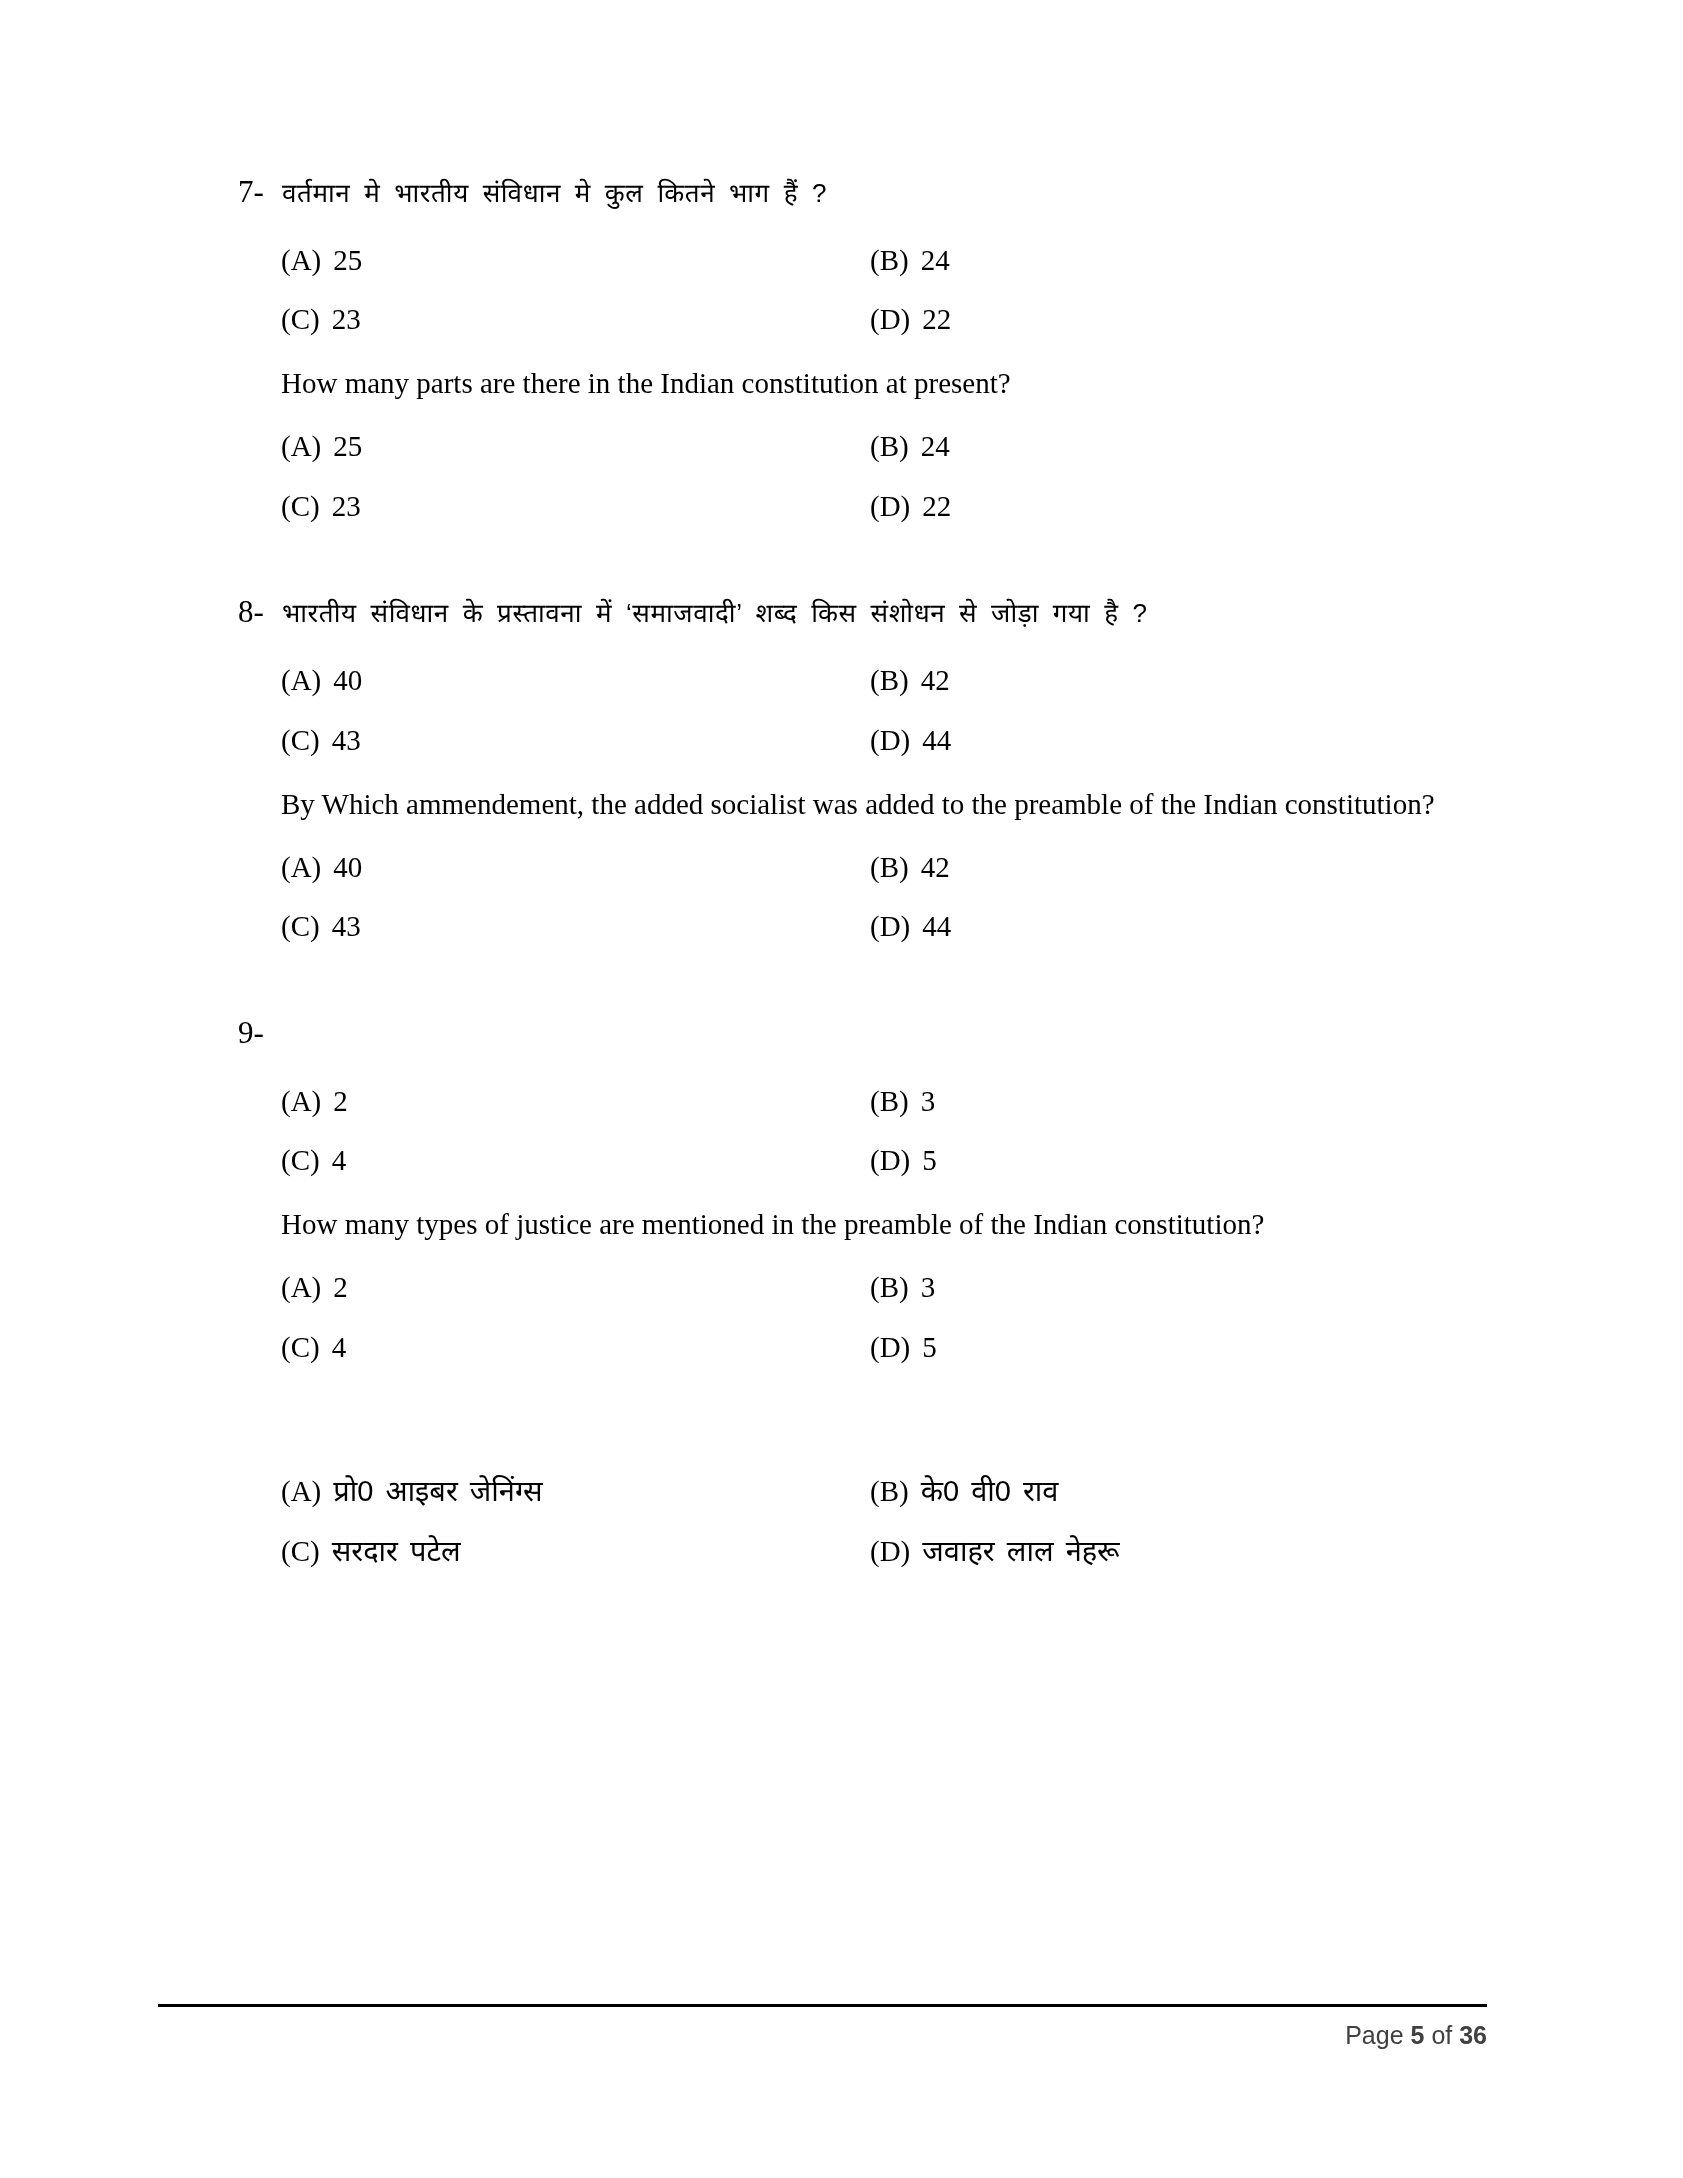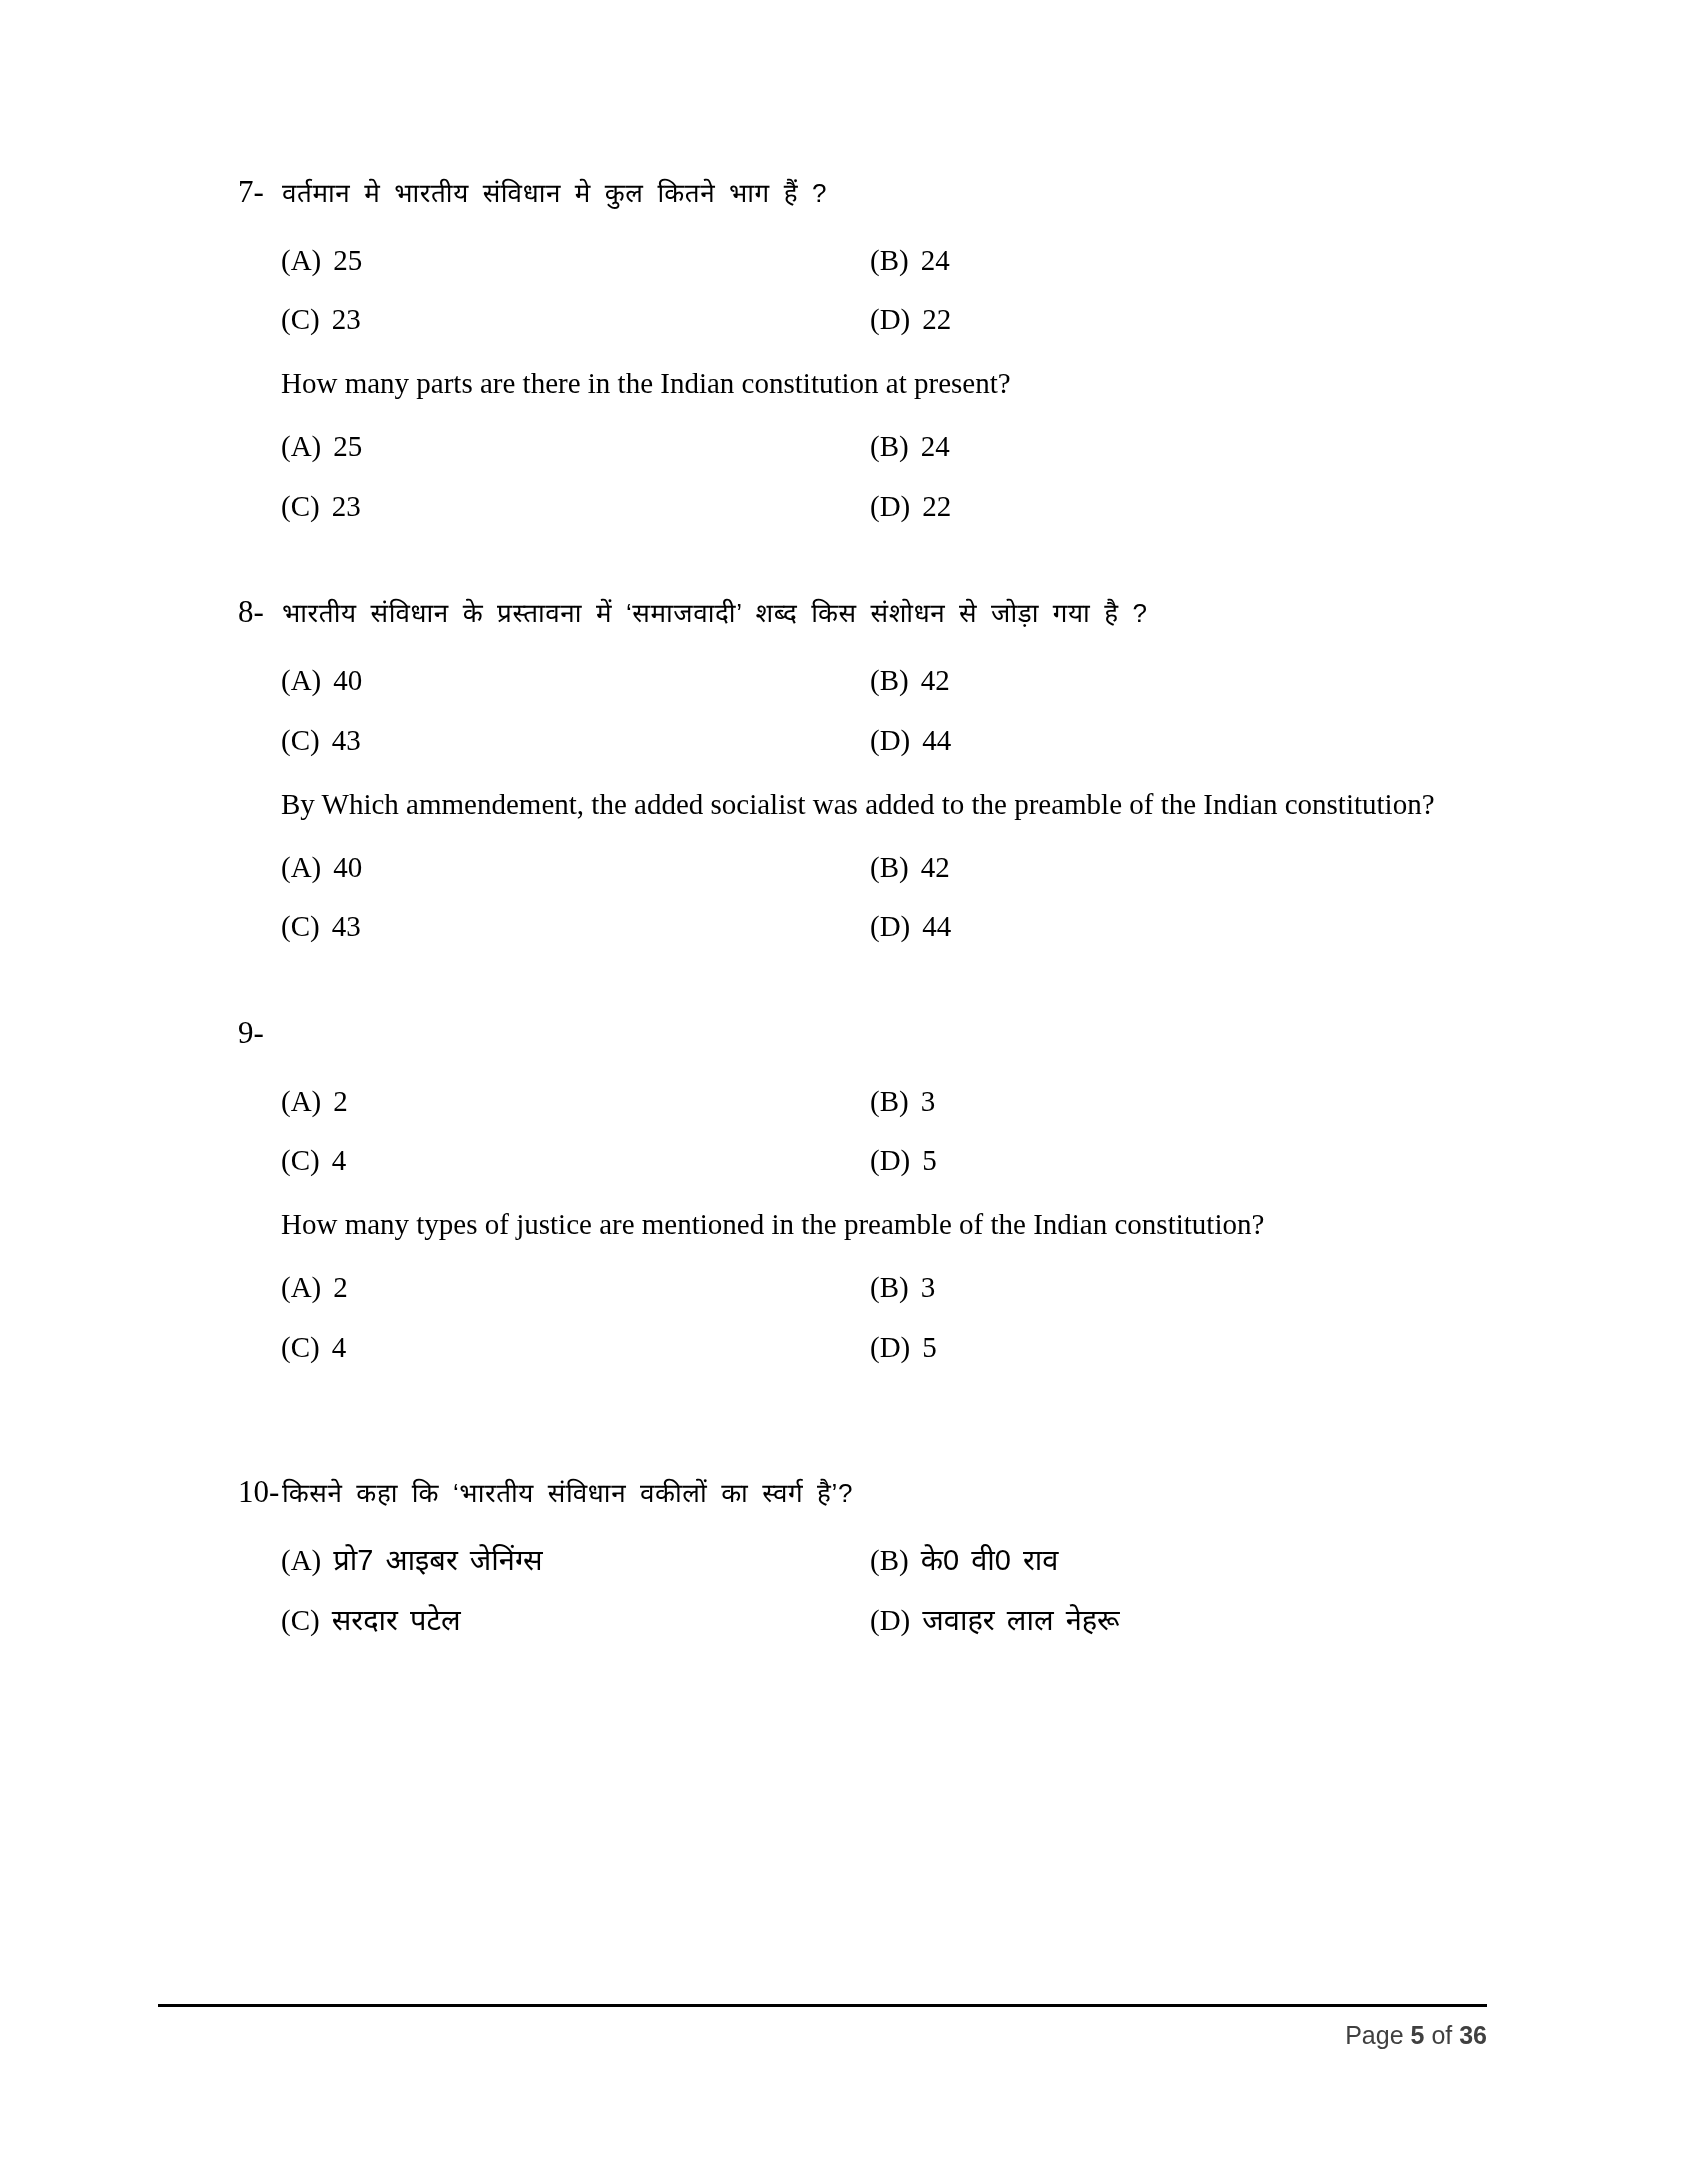--- a/index.html
+++ b/index.html
@@ -283,29 +283,25 @@
             <span class="opt-label">(D)</span>
             <span class="opt-value">5</span>
           </div>
         </div>
       </div>
     </div>
 
     <div class="gap-lg"></div>
 
     <div class="question-block">
-      <div class="q-line">
-        <span class="q-num wide">10-</span>
-        <span class="q-text-hi">किसने कहा कि ‘भारतीय संविधान वकीलों का स्वर्ग है’?</span>
-      </div>
-      <div class="options">
-        <div class="opt-row">
-          <div class="opt opt-a">
-            <span class="opt-label">(A)</span>
-            <span class="opt-value devanagari">प्रो7 आइबर जेनिंग्स</span>
+      <div class="options">
+        <div class="opt-row">
+          <div class="opt opt-a">
+            <span class="opt-label">(A)</span>
+            <span class="opt-value devanagari">प्रो0 आइबर जेनिंग्स</span>
           </div>
           <div class="opt opt-b">
             <span class="opt-label">(B)</span>
             <span class="opt-value devanagari">के0 वी0 राव</span>
           </div>
         </div>
         <div class="opt-row">
           <div class="opt opt-c">
             <span class="opt-label">(C)</span>
             <span class="opt-value devanagari">सरदार पटेल</span>

